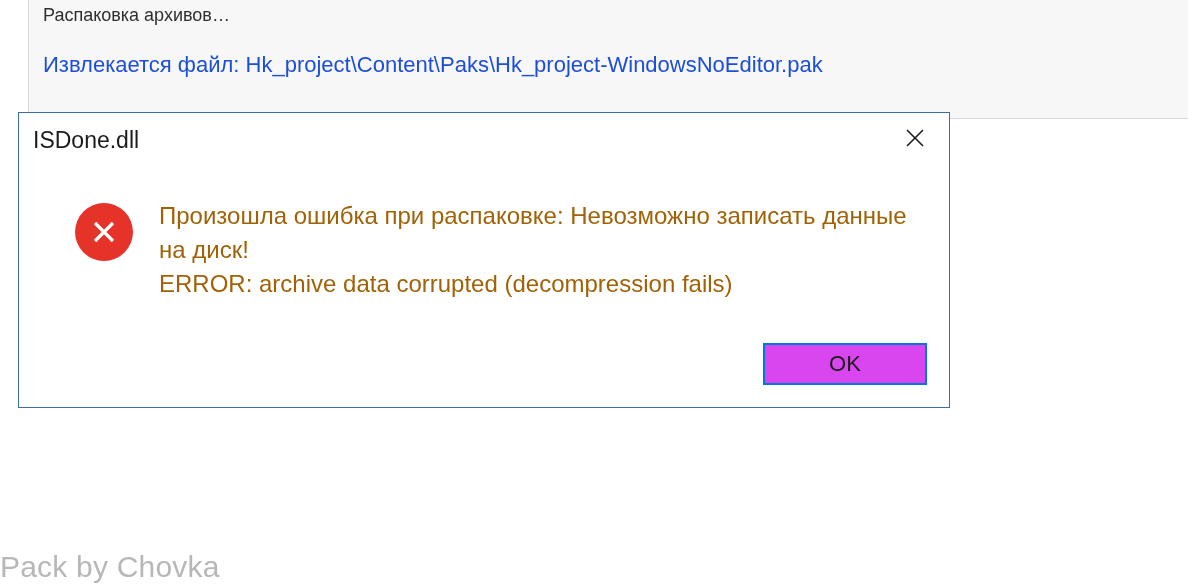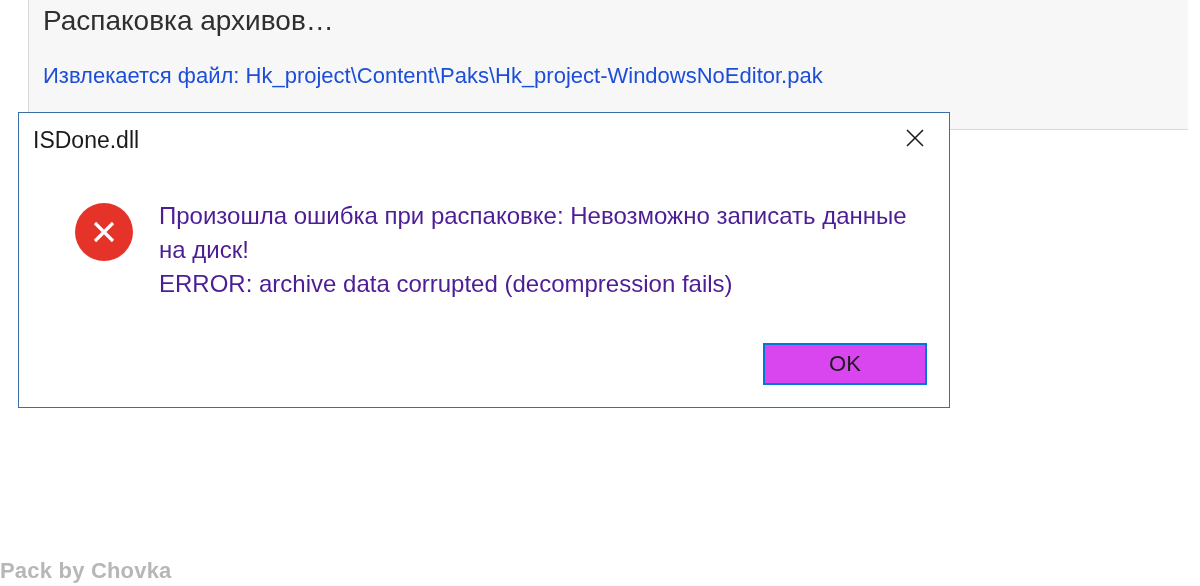--- a/index.html
+++ b/index.html
@@ -29,21 +29,21 @@
       left: 28px;
       right: 0;
       width: 1160px;
       background: #f7f7f7;
       border: 1px solid #d8d8d8;
       border-right: none;
       padding: 12px 14px 40px 14px;
       box-sizing: border-box;
     }
     .bg-line1 {
-      font-size: 28px;
+      font-size: 18px;
       color: #2f2f2f;
       margin-top: 2px;
       margin-bottom: 26px;
     }
     .bg-line2 {
       font-size: 22px;
       color: #1d4ed8;
     }
     .dialog {
       position: absolute;
@@ -97,21 +97,21 @@
       align-items: center;
       justify-content: center;
     }
     .error-icon-circle svg {
       width: 28px;
       height: 28px;
     }
     .message-text {
       font-size: 24px;
       line-height: 1.42;
-      color: #4c1d95;
+      color: #a16207;
     }
     .message-text .line {
       display: block;
     }
     .dialog-footer {
       display: flex;
       justify-content: flex-end;
       padding: 0 22px 22px 0;
     }
     .ok-button {
@@ -124,24 +124,23 @@
       font-family: inherit;
       cursor: pointer;
       display: flex;
       align-items: center;
       justify-content: center;
     }
     .watermark {
       position: absolute;
       left: 0;
       bottom: 2px;
-      font-size: 22px;
+      font-size: 30px;
       color: #b7b7b7;
       letter-spacing: 0.2px;
-      font-weight: bold;
     }
   </style>
 </head>
 <body>
 
 <div class="background-window">
   <div class="bg-inner">
     <div class="bg-line1">Распаковка архивов…</div>
     <div class="bg-line2">Извлекается файл: Hk_project\Content\Paks\Hk_project-WindowsNoEditor.pak</div>
   </div>

